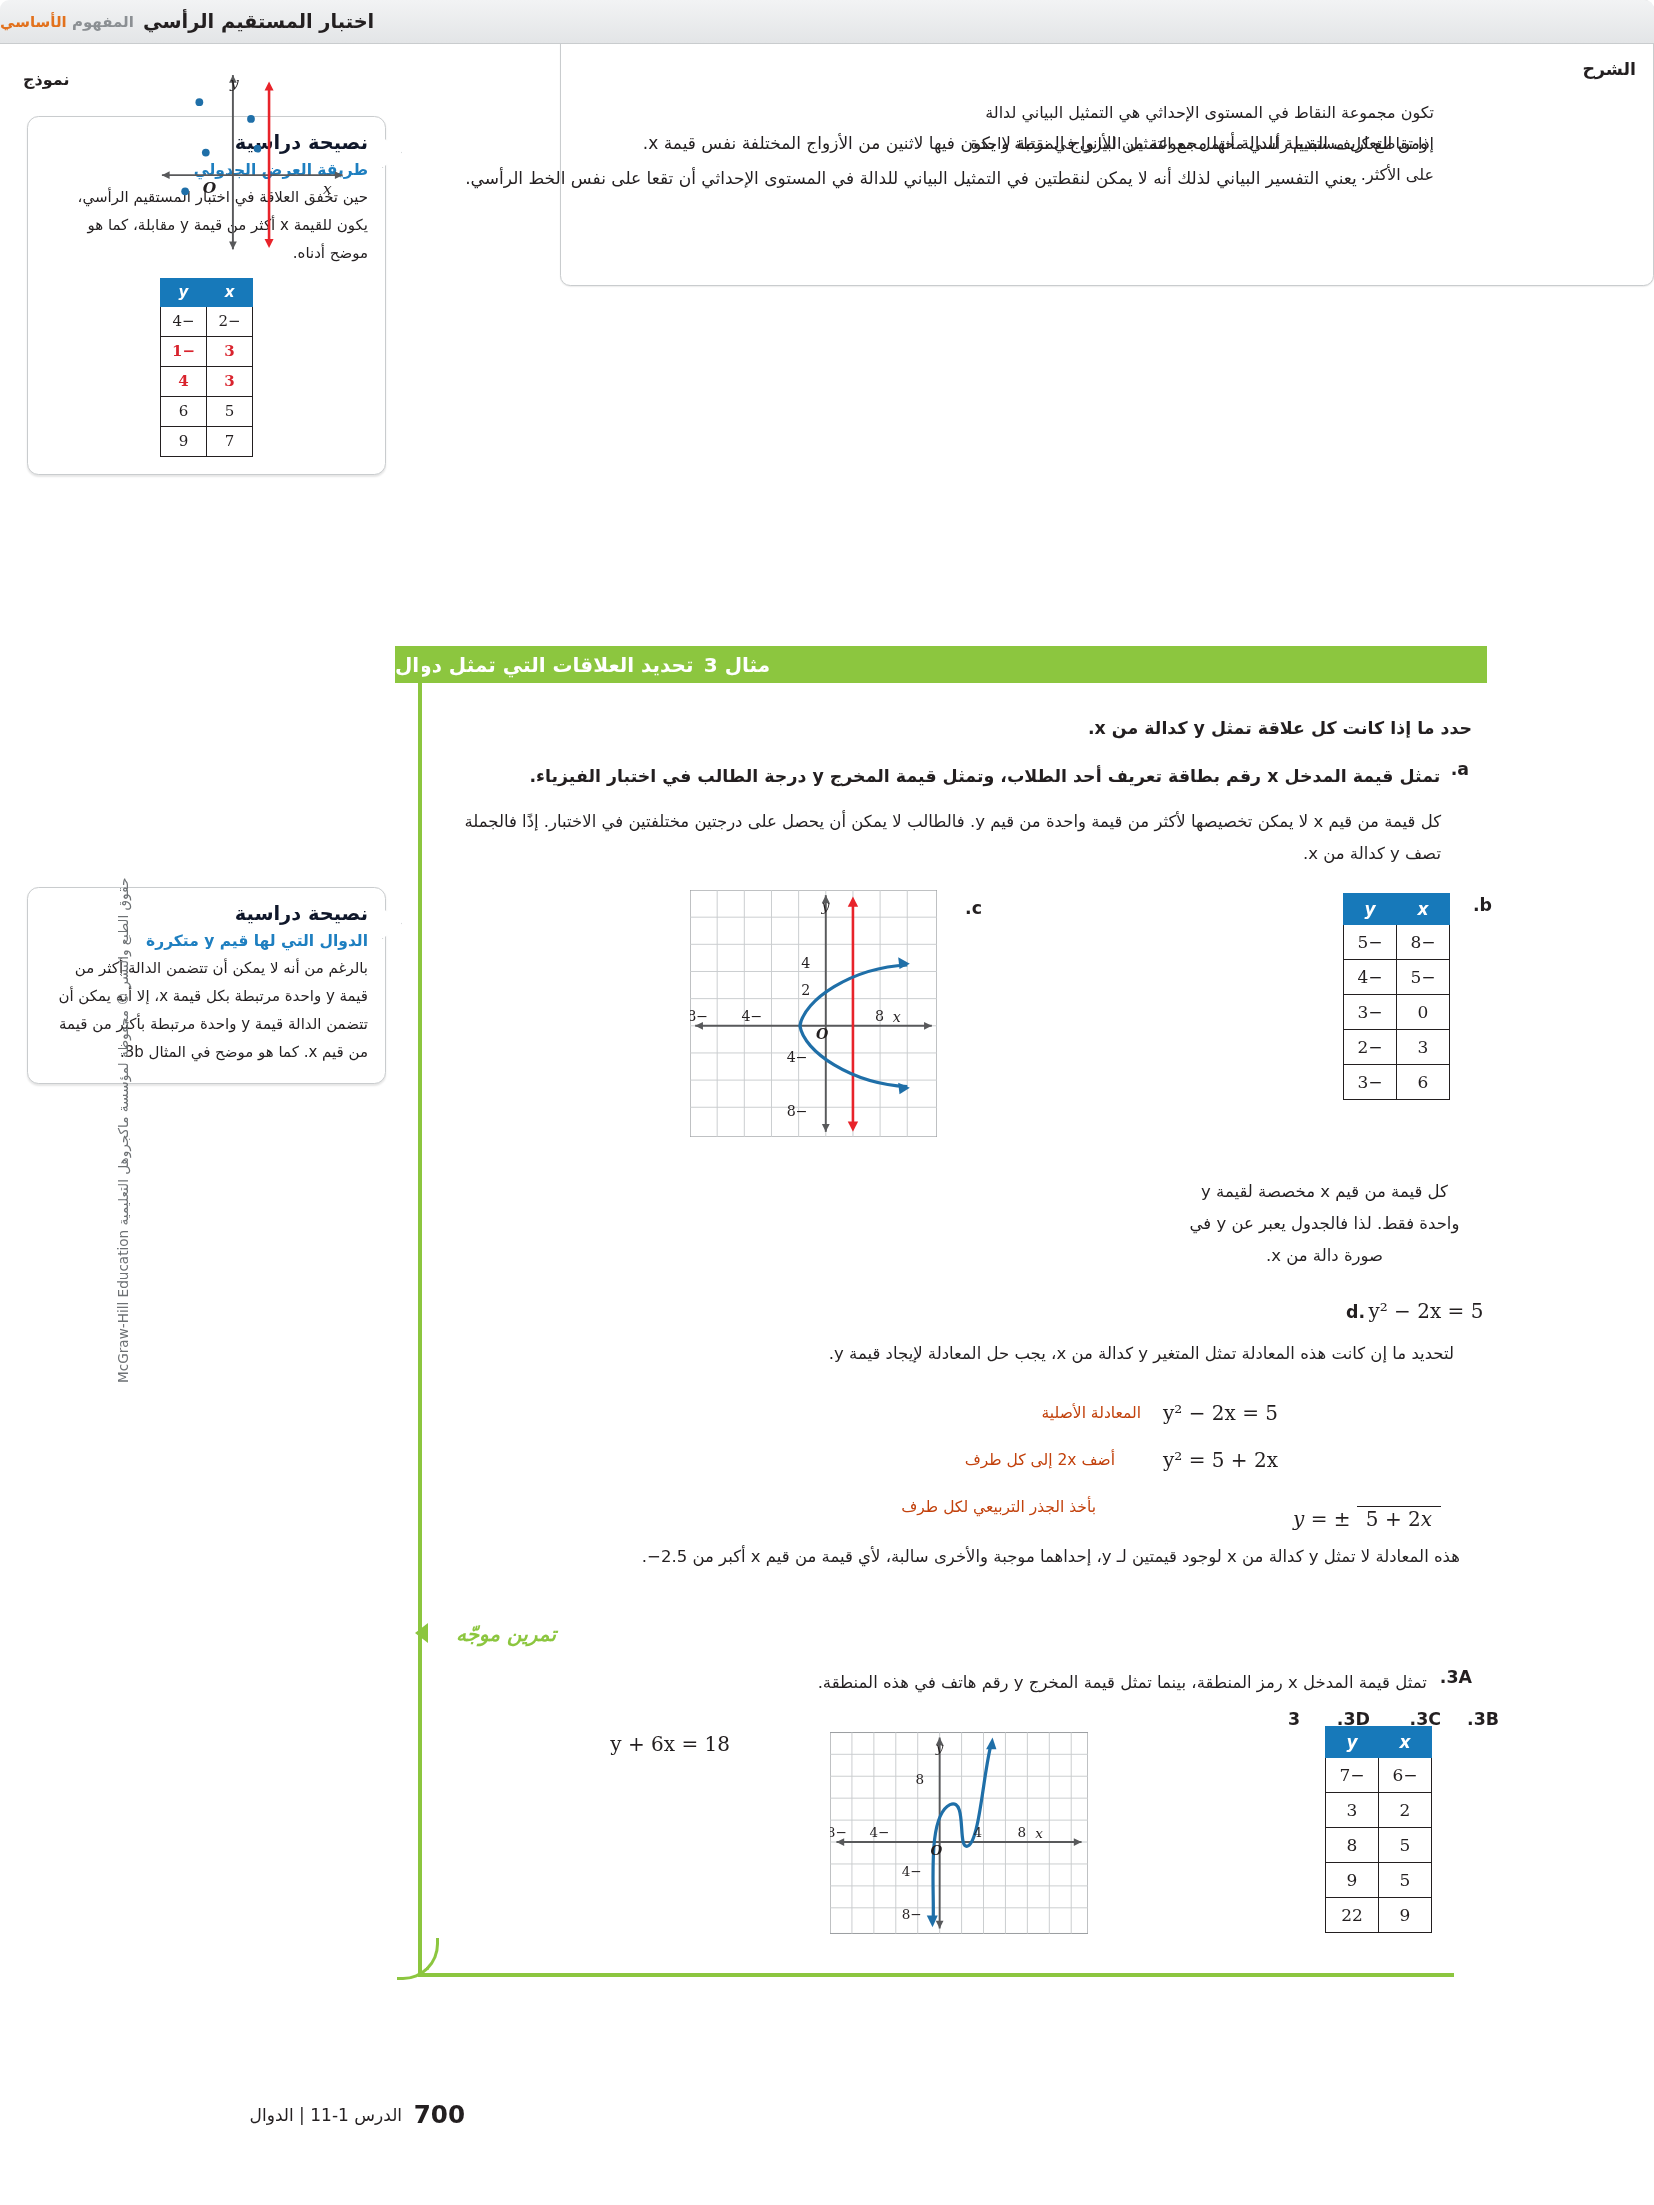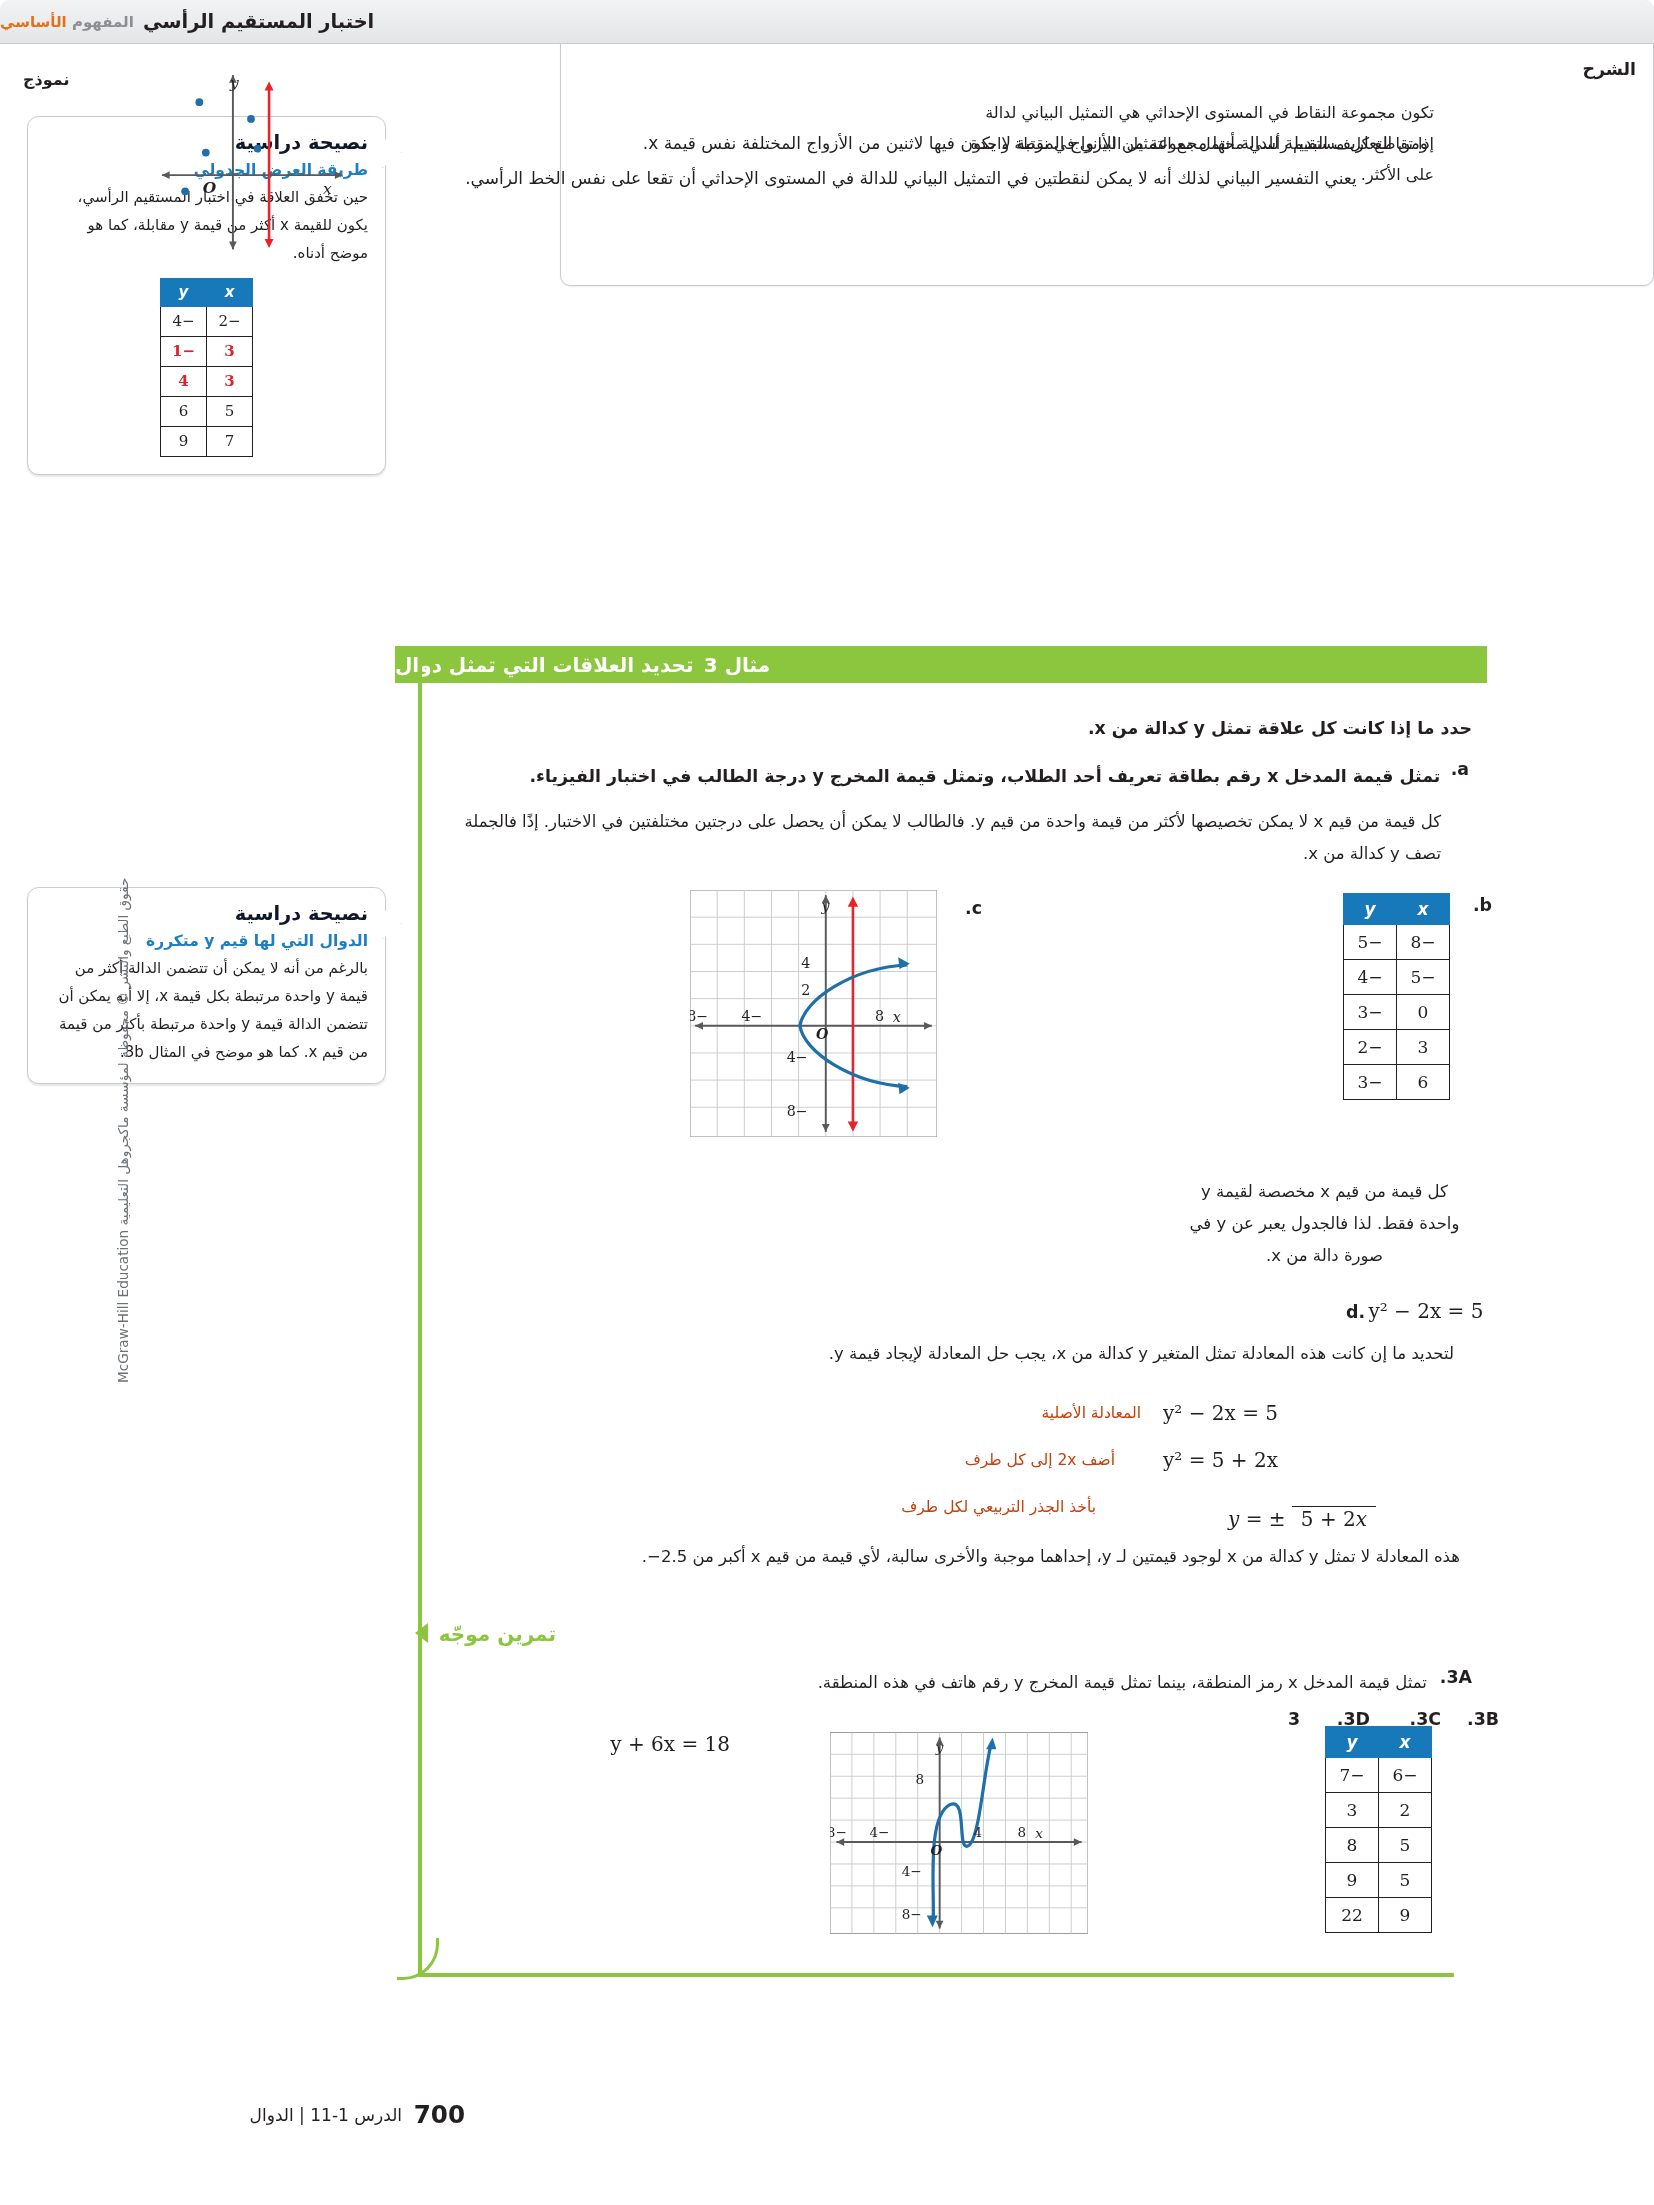--- a/index.html
+++ b/index.html
@@ -345,30 +345,30 @@
   <div class="abs" style="right:213px; top:1389px; width:711px;">
     <div style="display:flex;direction:rtl;align-items:center;height:47px;">
       <div style="width:278px;text-align:left;direction:ltr;" class="eq">y² − 2x = 5</div>
       <div class="reason" style="margin-right:22px;">المعادلة الأصلية</div>
     </div>
     <div style="display:flex;direction:rtl;align-items:center;height:47px;">
       <div style="width:278px;text-align:left;direction:ltr;padding-left:26px;" class="eq">y² = 5 + 2x</div>
       <div class="reason" style="margin-right:22px;">أضف 2x إلى كل طرف</div>
     </div>
     <div style="display:flex;direction:rtl;align-items:center;height:47px;">
-      <div style="width:278px;text-align:center;direction:ltr;padding-left:45px;margin-top:24px;" class="eq">
+      <div style="width:278px;text-align:right;direction:ltr;padding-left:45px;margin-top:24px;" class="eq">
         <span class="ser ital">y</span> = ± <span style="border-top:1.3px solid #231f20;padding:0 2.6px;">&nbsp;5 + 2<span class="ital">x</span>&nbsp;</span>
       </div>
       <div class="reason" style="margin-right:22px;">بأخذ الجذر التربيعي لكل طرف</div>
     </div>
   </div>
 
   <div class="abs q small" style="right:194px; top:1541px; width:1027px;">هذه المعادلة لا تمثل y كدالة من x لوجود قيمتين لـ y، إحداهما موجبة والأخرى سالبة، لأي قيمة من قيم x أكبر من 2.5−.</div>
 
-  <div class="abs" style="right:1098px; top:1622px; display:flex; direction:rtl; align-items:center; gap:7.8px;">
+  <div class="abs" style="right:1098px; top:1622px; display:flex; direction:rtl; align-items:center; gap:7.8px;font-style:italic;">
     <span style="color:#8cc63f;font-weight:bold;font-size:20px;">تمرين موجّه</span>
   </div>
   <div class="abs" style="right:1226px; top:1623px; width:0;height:0;
        border-top:10.3px solid transparent;border-bottom:10.3px solid transparent;border-right:13px solid #8cc63f;"></div>
 
   <div class="abs" style="right:182px; top:1667px; width:1047px; display:flex; direction:rtl; gap:13px;">
     <span class="itemlabel">3A.</span>
     <span class="q small" style="flex:1;">تمثل قيمة المدخل x رمز المنطقة، بينما تمثل قيمة المخرج y رقم هاتف في هذه المنطقة.</span>
   </div>
 

